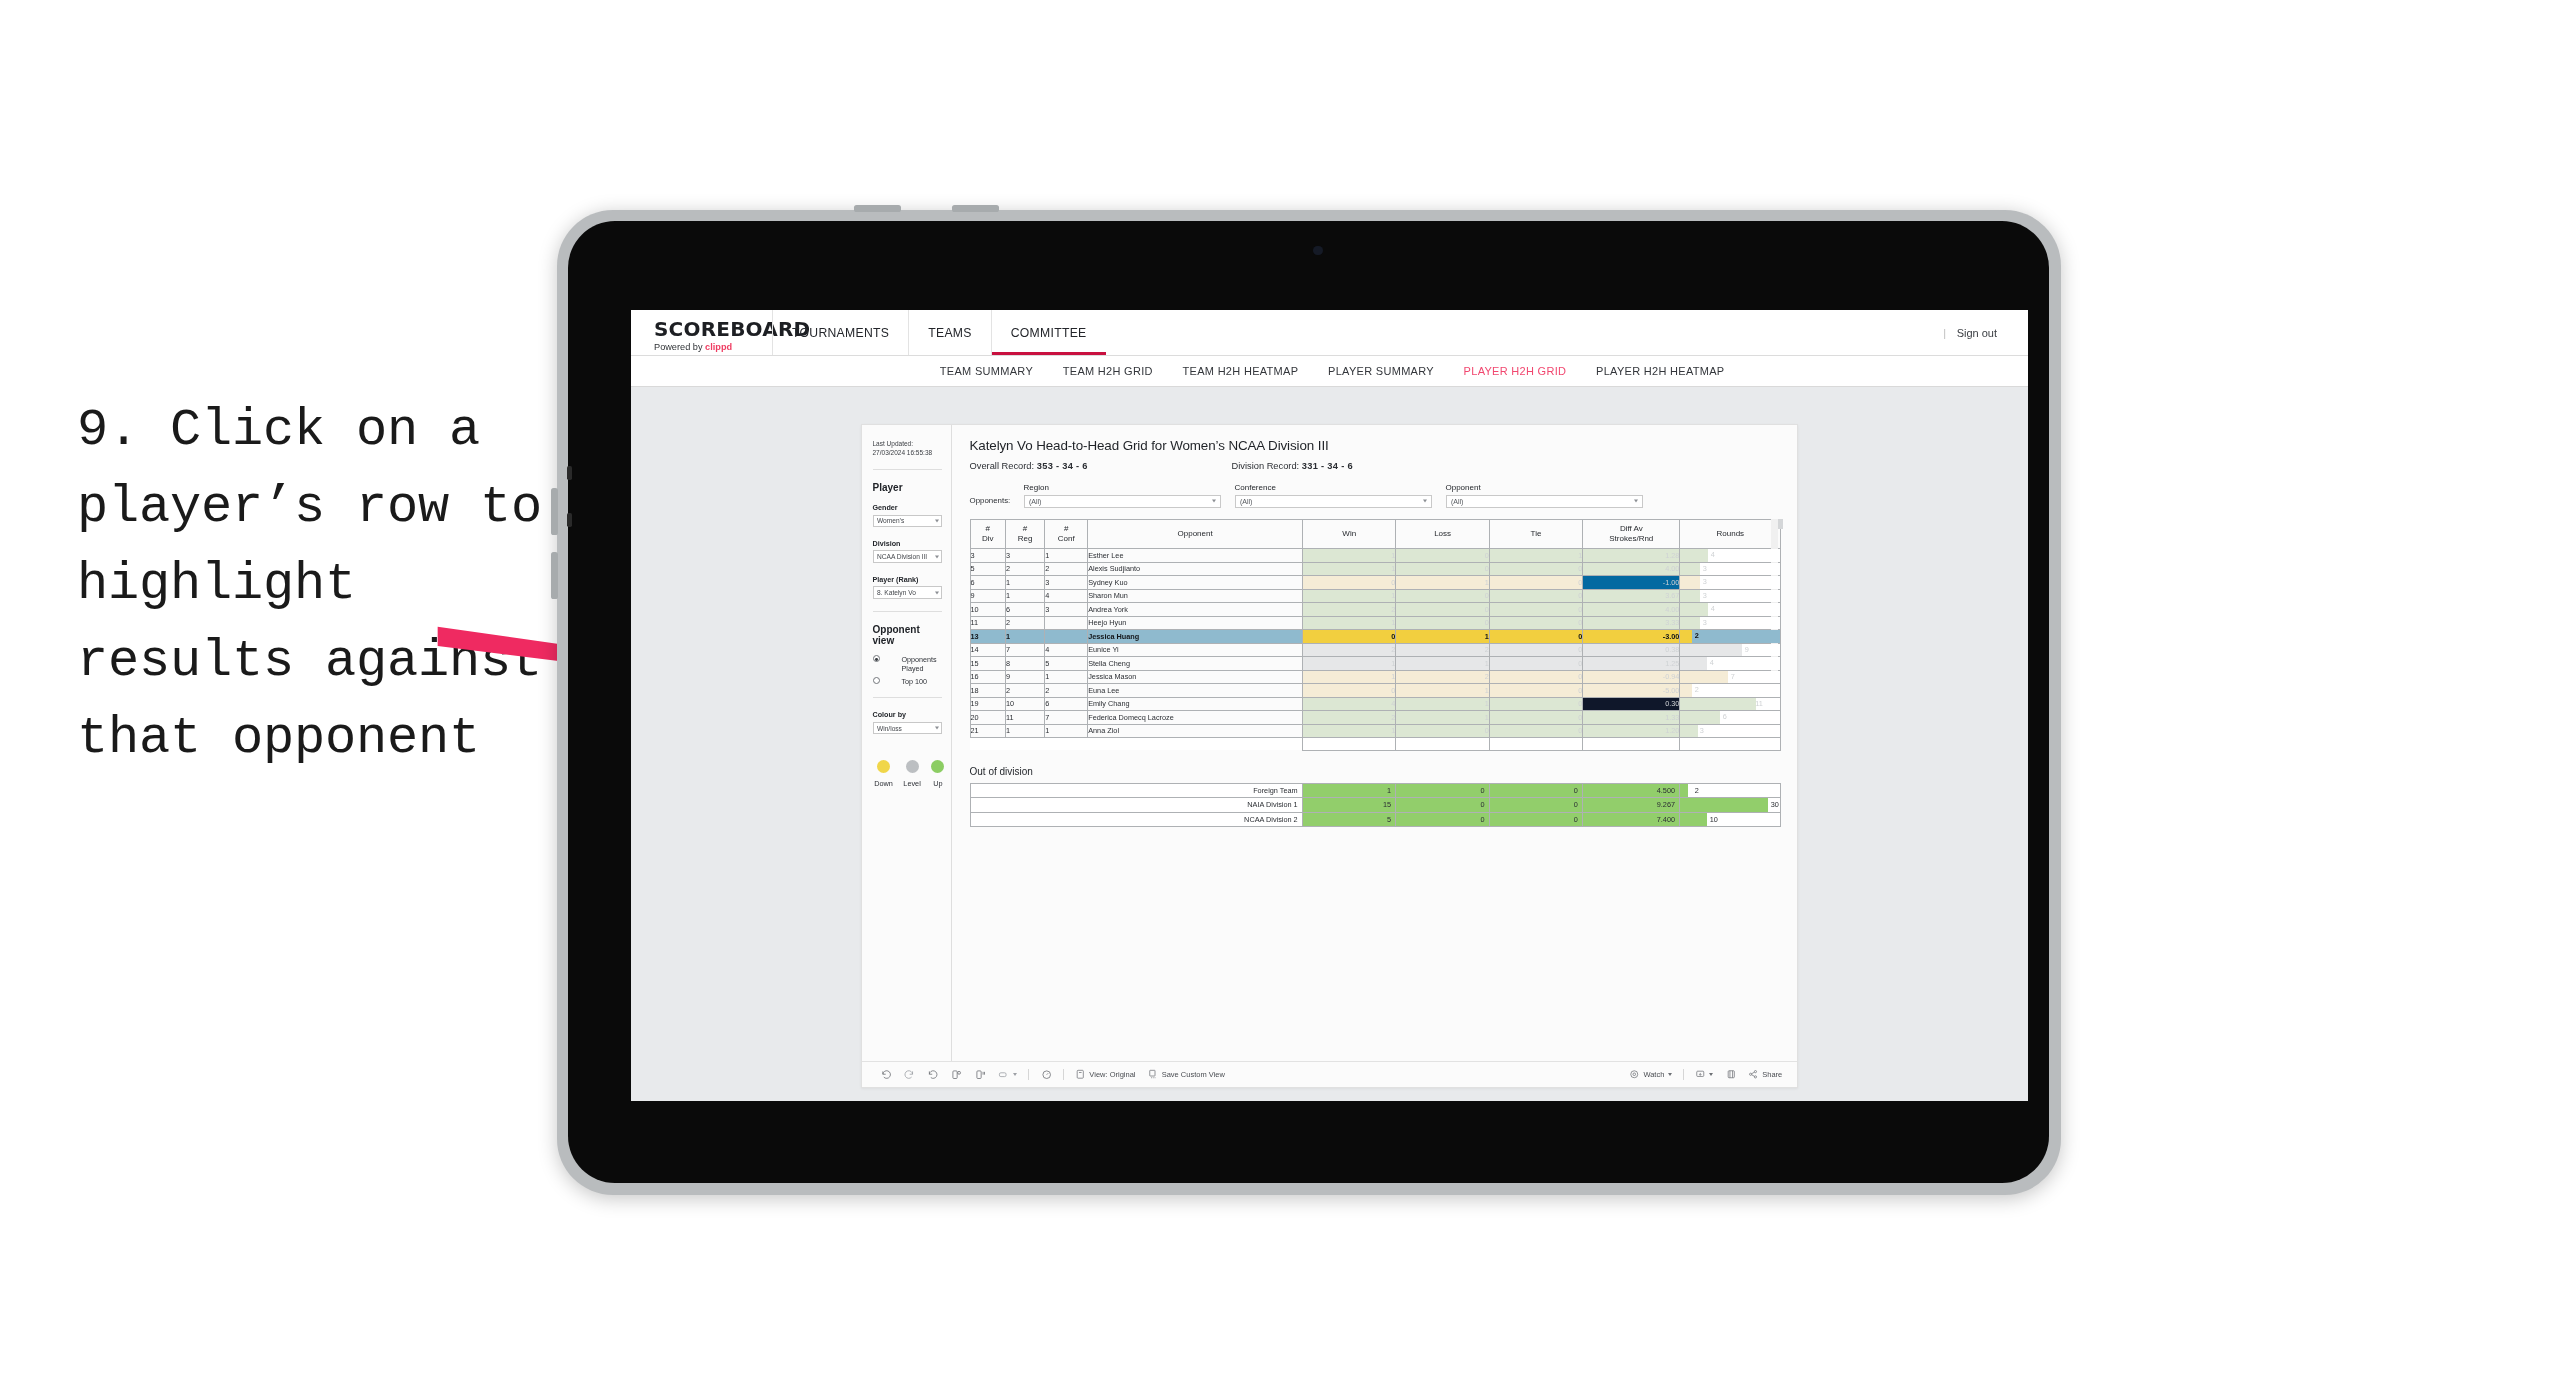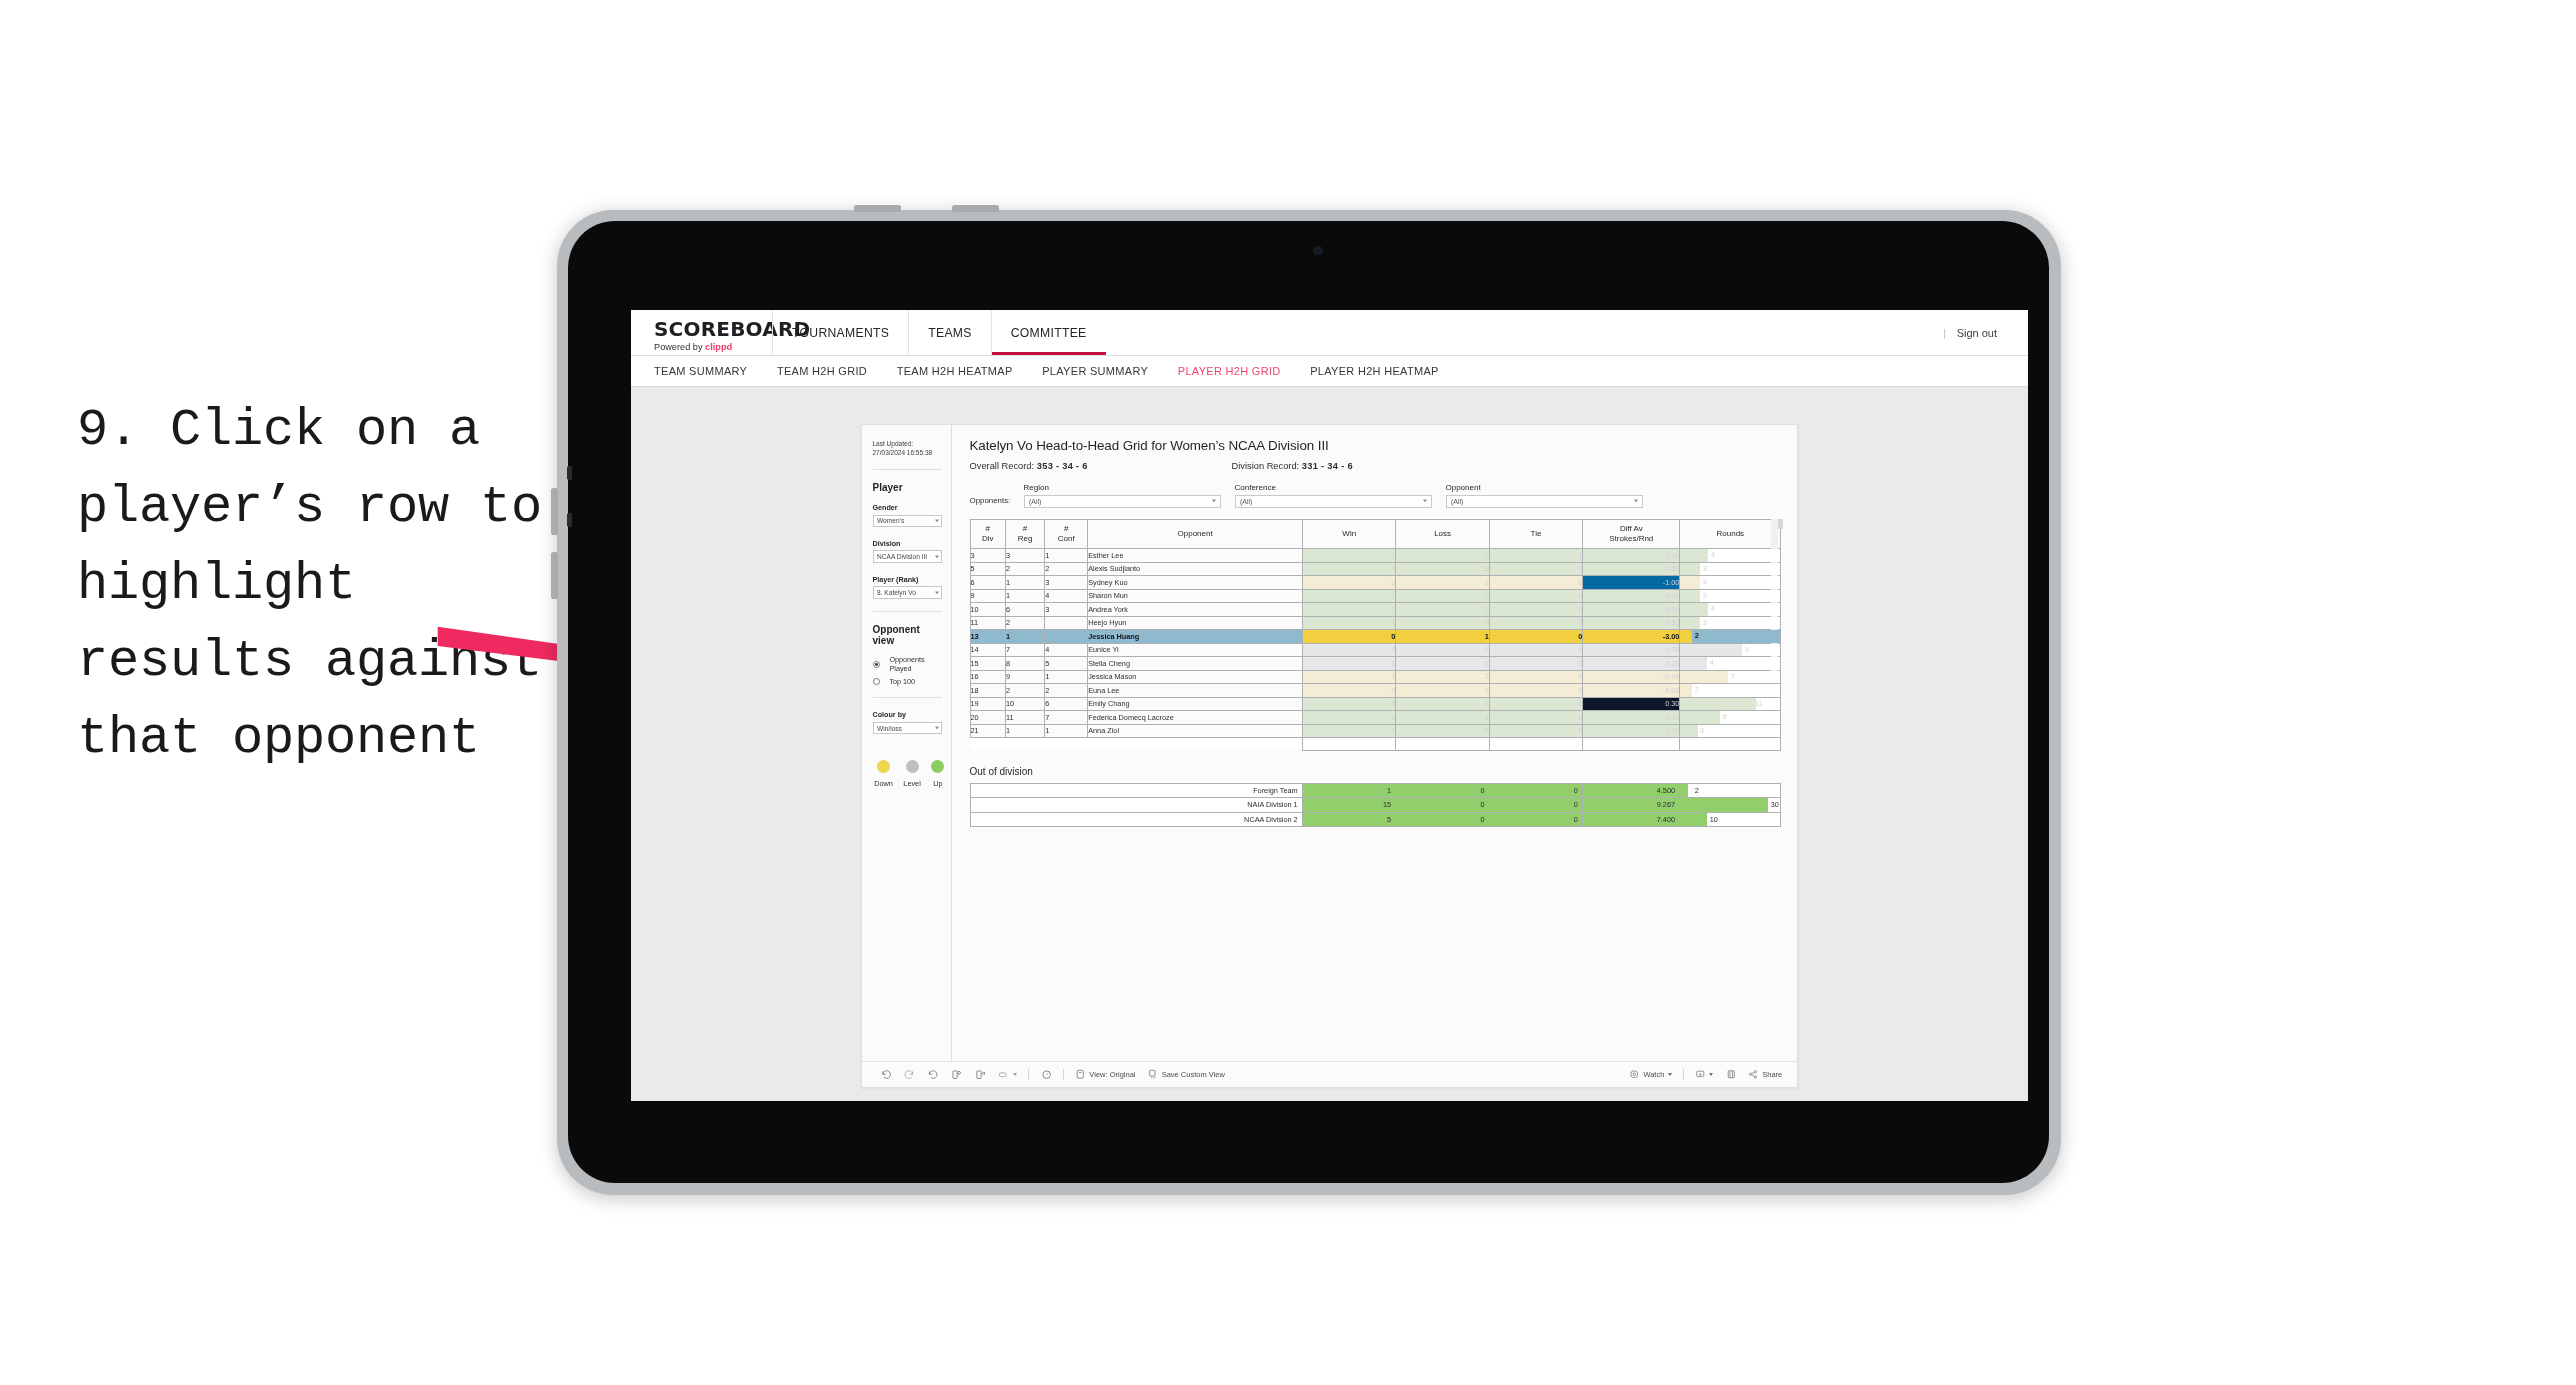--- a/index.html
+++ b/index.html
@@ -85,21 +85,22 @@
     margin-left: auto; display:flex; align-items:center; gap:10.5px;
     padding-right: 31px; font-size: 11px; color:#3a3d42;
   }
   .topbar-right .sep { color:#bdbdbd; }
   .signout { cursor:pointer; }
 
   
   .subnav {
     display: flex; align-items: center; gap: 0;
     height: 31px; background:#ffffff; border-bottom:0.9px solid #d9d9d9;
-    padding-left: 23px;
+    padding-left: 35px;
+    justify-content: center;
   }
   .subnav-item {
     font-size: 11px; color: #33363b; letter-spacing: 0.3px;
     padding: 0 15.7px 0 0; margin-right: 14px; cursor: pointer; white-space: nowrap;
   }
   .subnav-item.active { color: #f1476f; }
 
   
   .workspace { padding: 37px 0 0 0; height: calc(791px - 46px - 31px); }
   .card {
@@ -128,21 +129,21 @@
     border: 0.9px solid #c8c8c8; display:flex; align-items:center;
     padding: 0 11.4px 0 3.5px; font-size: 6.6px; color:#43464b;
     cursor: pointer; white-space: nowrap; overflow: hidden;
   }
   .select .caret {
     position:absolute; right:2.6px; top:50%; transform: translateY(-50%);
     width:0;height:0;border-left:2.6px solid transparent;border-right:2.6px solid transparent;
     border-top:3.1px solid #8c8f94;
   }
   .fld { margin-bottom: 12.2px; }
-  .radio-row { display:flex; align-items:center; gap:10px; margin-bottom:3.5px; font-size:7.2px; color:#2d3036; cursor:pointer; }
+  .radio-row { display:flex; align-items:flex-start; gap:22px; margin-bottom:3.5px; font-size:7.2px; color:#2d3036; cursor:pointer; }
   .radio {
     width:7px;height:7px;border-radius:50%;border:1px solid #73767b;
     flex:0 0 7px; position:relative; background:#fff;
   }
   .radio.on::after {
     content:""; position:absolute; left:1.4px; top:1.4px; width:2.8px;height:2.8px;
     border-radius:50%; background:#3b3e43;
   }
   .legend { display:flex; gap:10.5px; margin-top:26px; padding-left:1.7px; }
   .legend-item { text-align:center; width:19px; }

